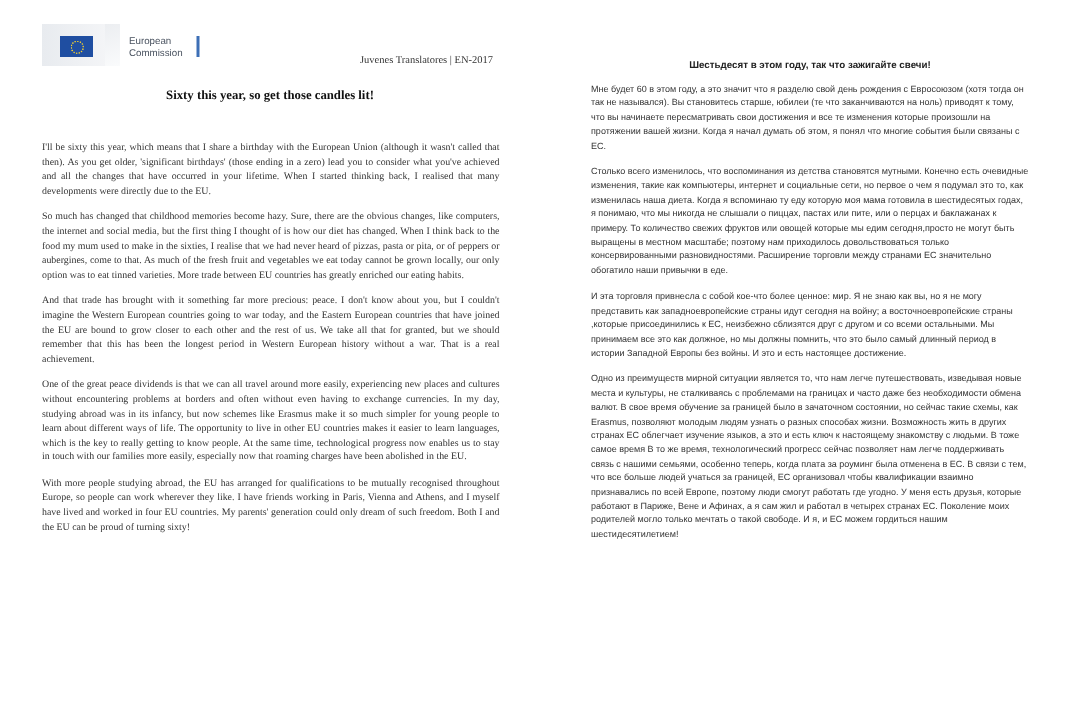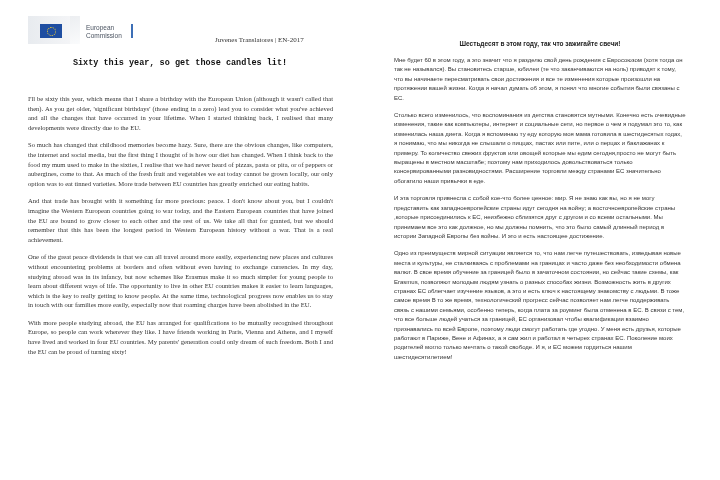--- a/index.html
+++ b/index.html
@@ -7,22 +7,22 @@
   .page { position:absolute; top:0; height:480px; background:#fff; }
   #page-en { left:0; width:360px; }
   #page-ru { left:360px; width:360px; }
   .logo { position:absolute; left:28px; top:16px; width:110px; height:28px; }
   .logo-bg { position:absolute; left:0; top:0; width:44px; height:28px; background:linear-gradient(90deg,#e8ebef,#f4f5f7); }
   .logo-fold { position:absolute; left:42px; top:0; width:10px; height:28px; background:linear-gradient(160deg,#eceef1,#fafbfc); }
   .flag { position:absolute; left:12px; top:8px; width:22px; height:14px; background:#1f4ea1; }
   .flag-ring { position:absolute; left:7px; top:3px; width:7px; height:7px; border:1px dotted #f6d230; border-radius:50%; }
   .logo-text { position:absolute; left:58px; top:8px; font-family:"Liberation Sans",sans-serif; font-size:6.5px; line-height:7.5px; color:#4a5360; }
   .logo-bar { position:absolute; left:103px; top:8px; width:1.5px; height:14px; background:#3d6fb6; }
-  .header-right { position:absolute; left:215px; top:36px; font-family:"Liberation Serif",serif; font-size:7px; color:#333; }
-  .title-en { position:absolute; left:0; width:360px; top:58px; text-align:center; font-family:Liberation Mono, monospace; font-weight:bold; font-size:8.5px; color:#111; }
+  .header-right { position:absolute; left:240px; top:36px; font-family:"Liberation Serif",serif; font-size:7px; color:#333; }
+  .title-en { position:absolute; left:0; width:360px; top:58px; text-align:center; font-family:Liberation Serif, serif; font-weight:bold; font-size:8.5px; color:#111; }
   .body-en { position:absolute; left:28px; width:305px; top:94px; font-family:"Liberation Serif",serif; font-size:6.6px; line-height:9.6px; color:#333; text-align:justify; }
   .body-en p { margin:0 0 8px 0; }
   .title-ru { position:absolute; left:0; width:360px; top:40px; text-align:center; font-family:"Liberation Sans",sans-serif; font-weight:bold; font-size:6.5px; color:#222; }
   .body-ru { position:absolute; left:34px; width:292px; top:56px; font-family:"Liberation Sans",sans-serif; font-size:6px; line-height:9.4px; color:#333; }
   .body-ru p { margin:0 0 8px 0; }
 </style>
 </head>
 <body>
 
 <div class="page" id="page-en">

